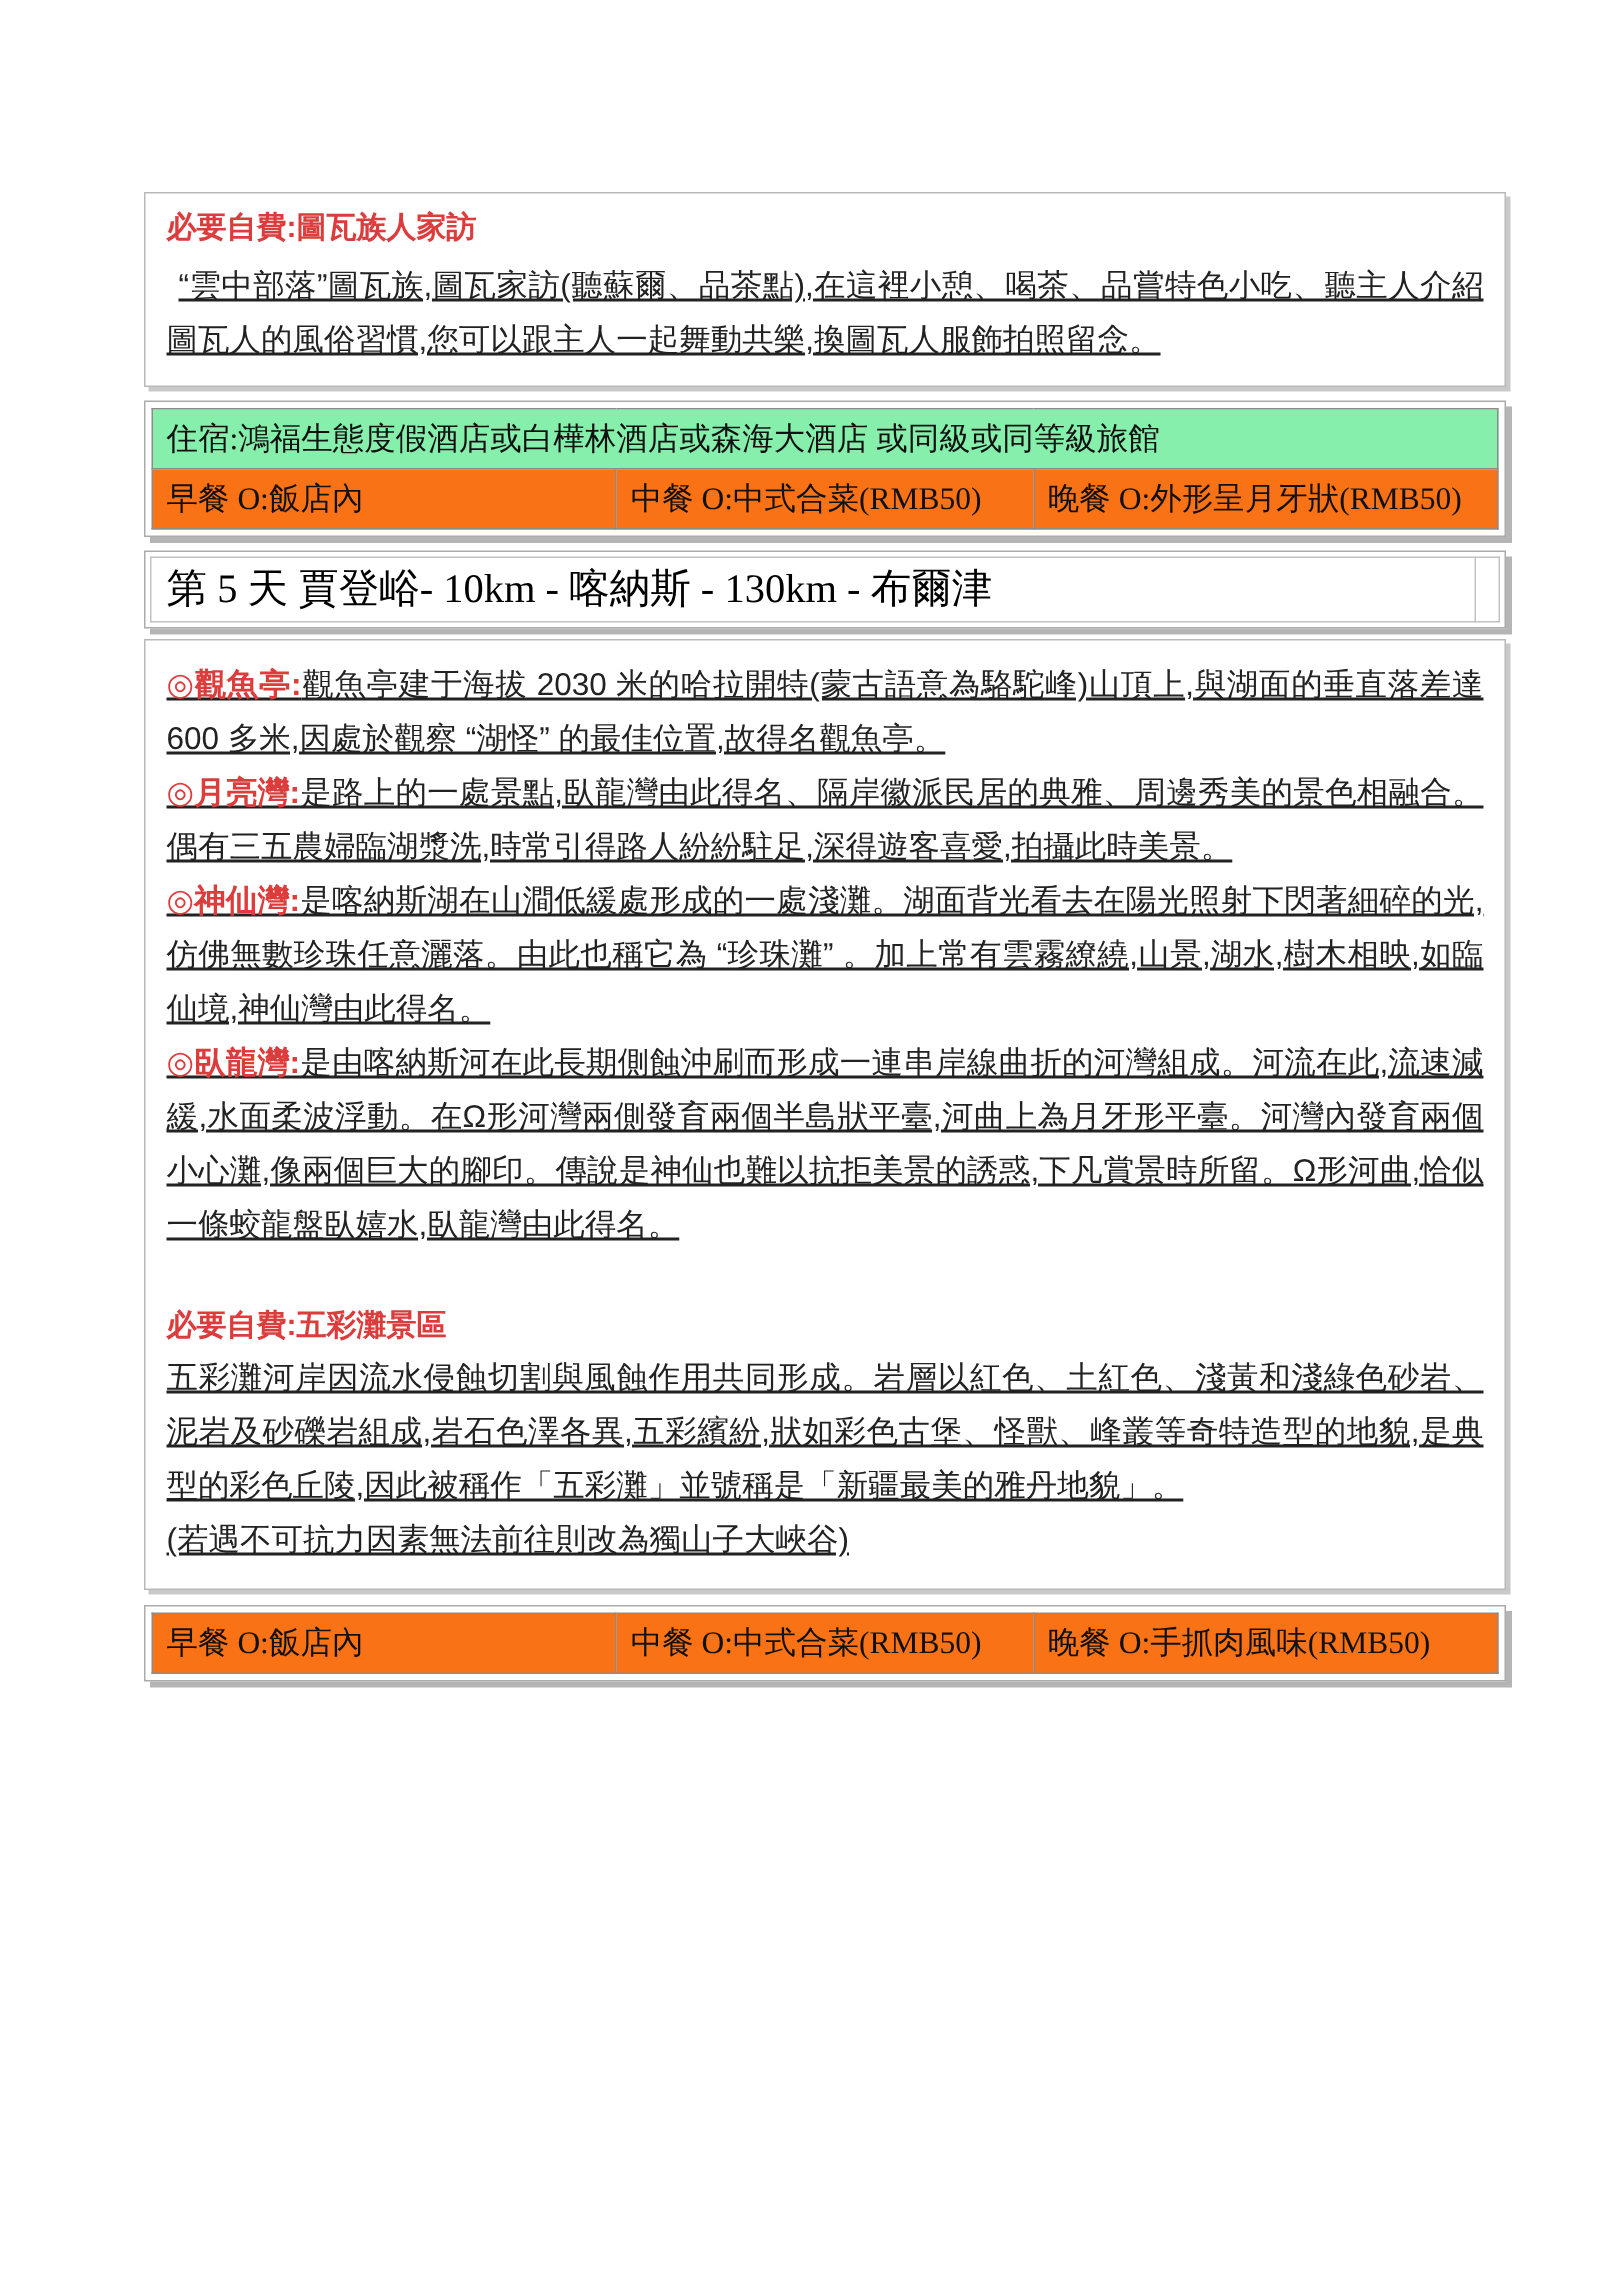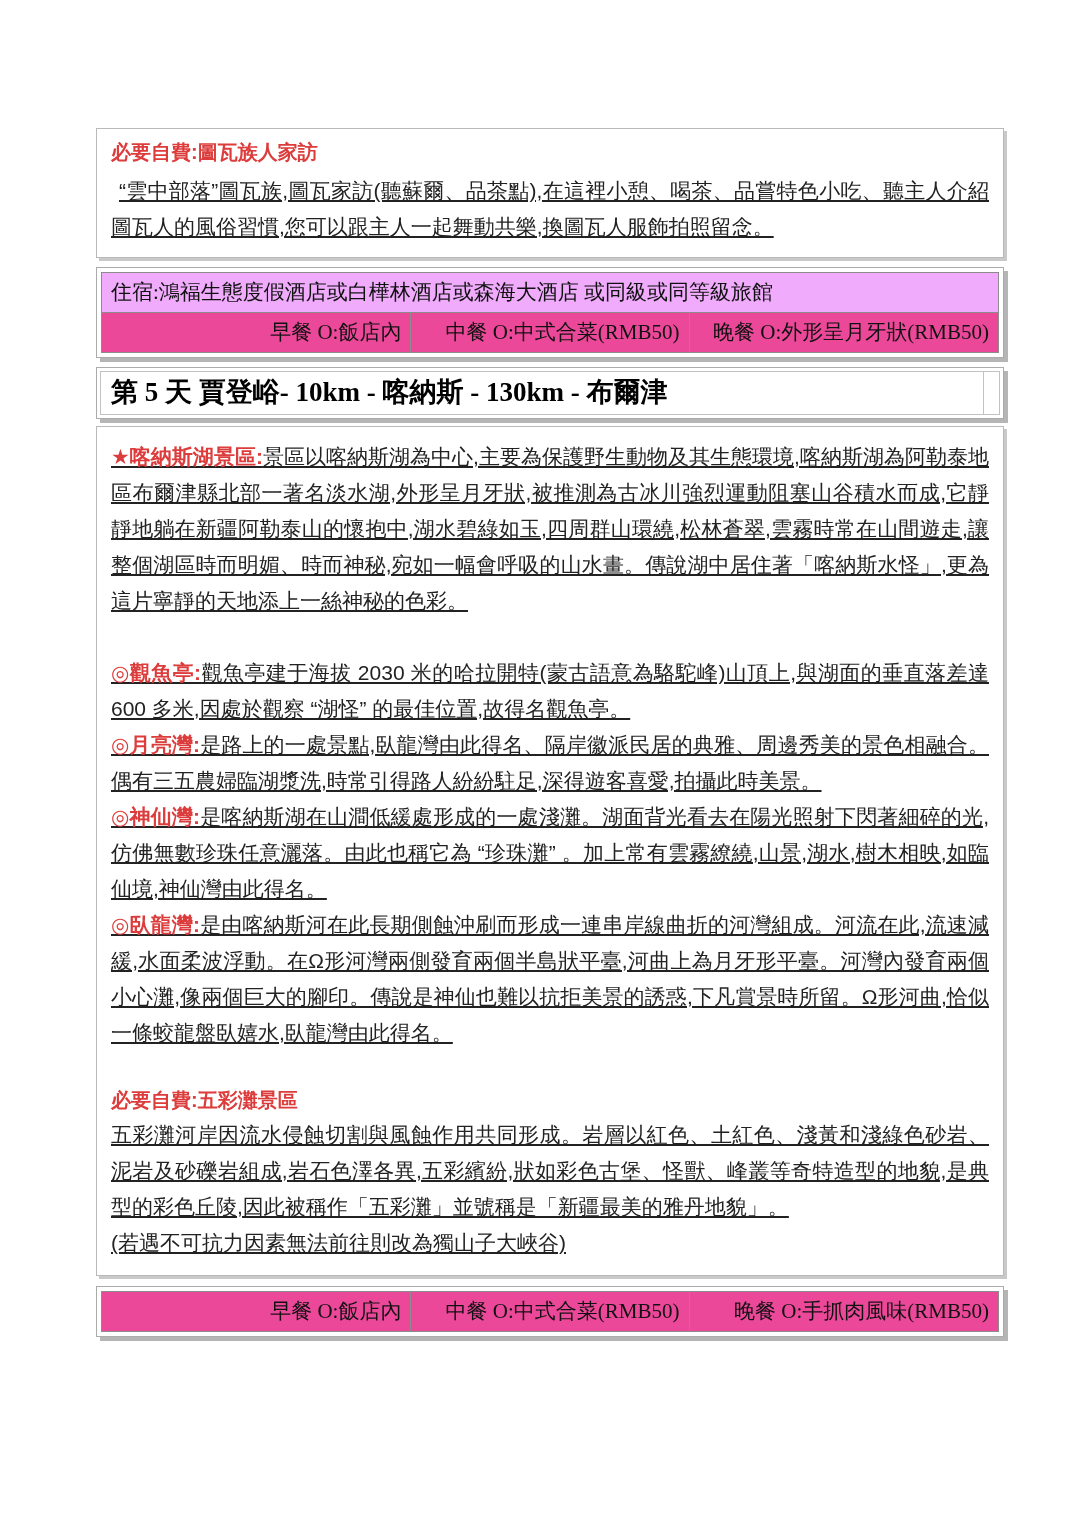--- a/index.html
+++ b/index.html
@@ -69,22 +69,22 @@
     font-family: "Liberation Serif", "DejaVu Serif", serif;
     font-size: 21px;
     color: #111111;
     table-layout: fixed;
   }
   table.hotel-table td {
     border: 1px solid #8c8c8c;
     padding: 5px 9px;
     line-height: 29px;
   }
-  td.lodging { background: #f0abfc; }
-  td.meal { background: #ec4899; text-align: right; }
+  td.lodging { background: #86efac; }
+  td.meal { background: #f97316; }
   col.c1 { width: 34.5%; }
   col.c2 { width: 31%; }
   col.c3 { width: 34.5%; }
 
   
   .day-wrap {
     border: 1px solid #ababab;
     background: #ffffff;
     padding: 3px;
     box-shadow: 4px 4px 0 #b5b5b5;
@@ -95,21 +95,21 @@
     width: 100%;
     border-collapse: collapse;
     table-layout: fixed;
   }
   table.day-table td {
     border: 1px solid #c2c2c2;
   }
   td.day-title-cell {
     padding: 3px 10px 5px 10px;
     font-family: "Liberation Serif", "DejaVu Serif", serif;
-    font-weight: bold;
+    font-weight: normal;
     font-size: 27px;
     line-height: 34px;
     color: #000000;
     background: #ffffff;
   }
   td.day-spacer-cell { width: 13px; background: #ffffff; }
 
   
   .main-box {
     padding: 12px 14px 14px 14px;
@@ -158,23 +158,20 @@
             <tr>
           <td class="day-title-cell">第 5 天 賈登峪- 10km - 喀納斯 - 130km - 布爾津</td>
           <td class="day-spacer-cell"></td>
         </tr>
       </tbody>
         </table>
     </div>
 
     <section class="box main-box">
 
-      <p class="body-text intro-para">
-        <span class="red bold">★喀納斯湖景區:</span><span>景區以喀納斯湖為中心,主要為保護野生動物及其生態環境,喀納斯湖為阿勒泰地區布爾津縣北部一著名淡水湖,外形呈月牙狀,被推測為古冰川強烈運動阻塞山谷積水而成,它靜靜地躺在新疆阿勒泰山的懷抱中,湖水碧綠如玉,四周群山環繞,松林蒼翠,雲霧時常在山間遊走,讓整個湖區時而明媚、時而神秘,宛如一幅會呼吸的山水畫。傳說湖中居住著「喀納斯水怪」,更為這片寧靜的天地添上一絲神秘的色彩。</span>
-      </p>
 
       <p class="body-text spot-para">
         <span class="red bold">◎觀魚亭:</span><span>觀魚亭建于海拔 2030 米的哈拉開特(蒙古語意為駱駝峰)山頂上,與湖面的垂直落差達 600 多米,因處於觀察 “湖怪” 的最佳位置,故得名觀魚亭。</span>
       </p>
 
       <p class="body-text spot-para">
         <span class="red bold">◎月亮灣:</span><span>是路上的一處景點,臥龍灣由此得名、隔岸徽派民居的典雅、周邊秀美的景色相融合。偶有三五農婦臨湖漿洗,時常引得路人紛紛駐足,深得遊客喜愛,拍攝此時美景。</span>
       </p>
 
       <p class="body-text spot-para">

